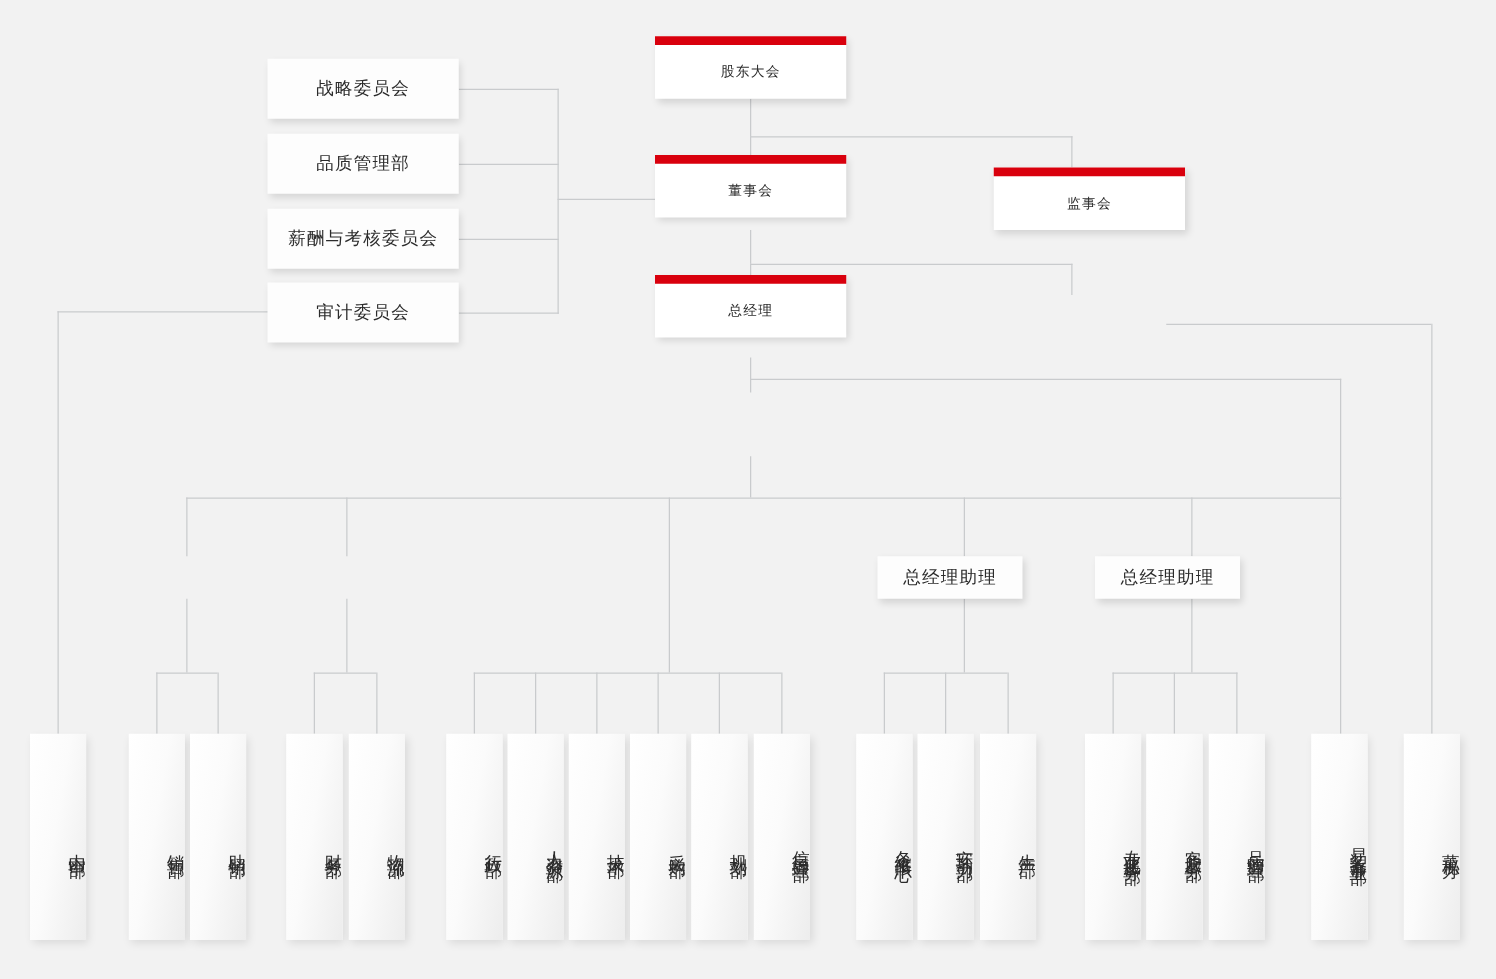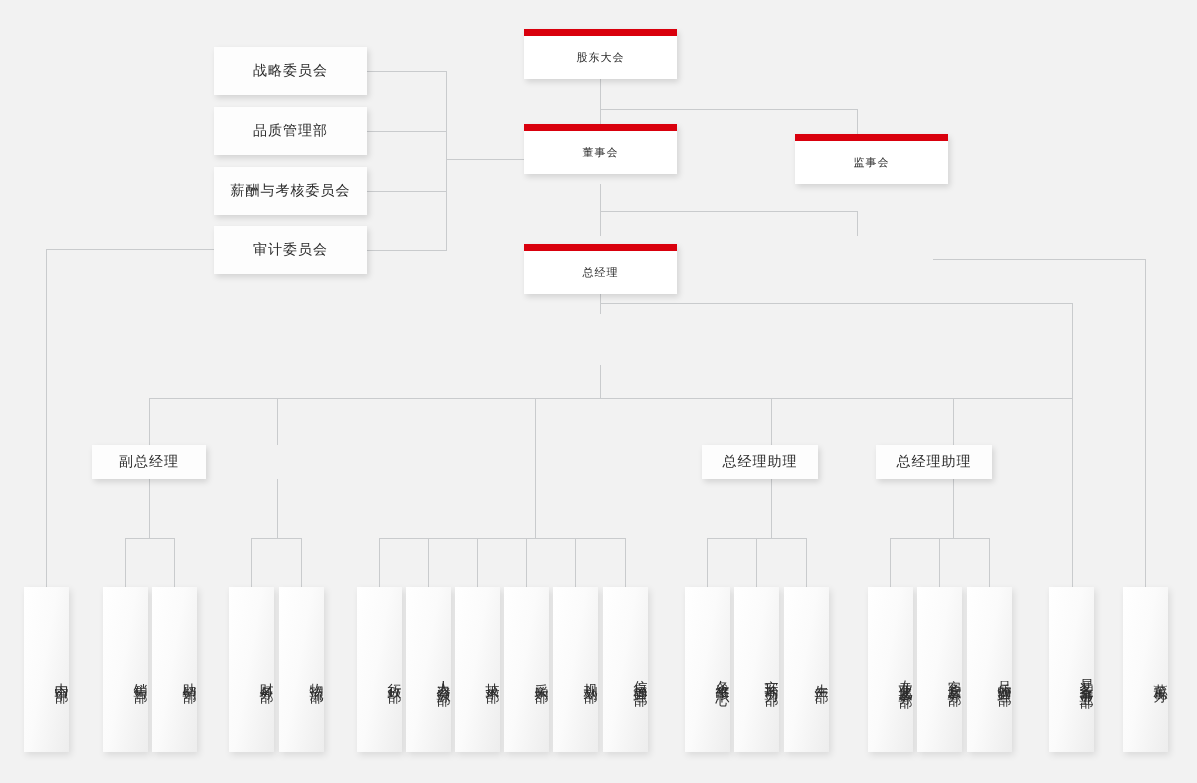--- a/index.html
+++ b/index.html
@@ -160,27 +160,24 @@
 
   <div class="node exec" style="left:524px; top:29px; width:153px; height:50px;">
     <span>股东大会</span>
   </div>
   <div class="node exec" style="left:524px; top:124px; width:153px; height:50px;">
     <span>董事会</span>
   </div>
   <div class="node exec" style="left:795px; top:134px; width:153px; height:50px;">
     <span>监事会</span>
   </div>
-  <div class="node exec" style="left:524px; top:244px; width:153px; height:50px;">
+  <div class="node exec" style="left:524px; top:220px; width:153px; height:50px;">
     <span>总经理</span>
   </div>
 
-  <div class="node plain" style="left:92px; top:445px; width:114px; height:34px;">
-    <span>副总经理</span>
-  </div>
   <div class="node plain" style="left:702px; top:445px; width:116px; height:34px;">
     <span>总经理助理</span>
   </div>
   <div class="node plain" style="left:876px; top:445px; width:116px; height:34px;">
     <span>总经理助理</span>
   </div>
 
   <div class="node dept" style="left:24px; top:587px; width:45px; height:165px;">
     <span class="dept-label">内审部</span>
   </div>

